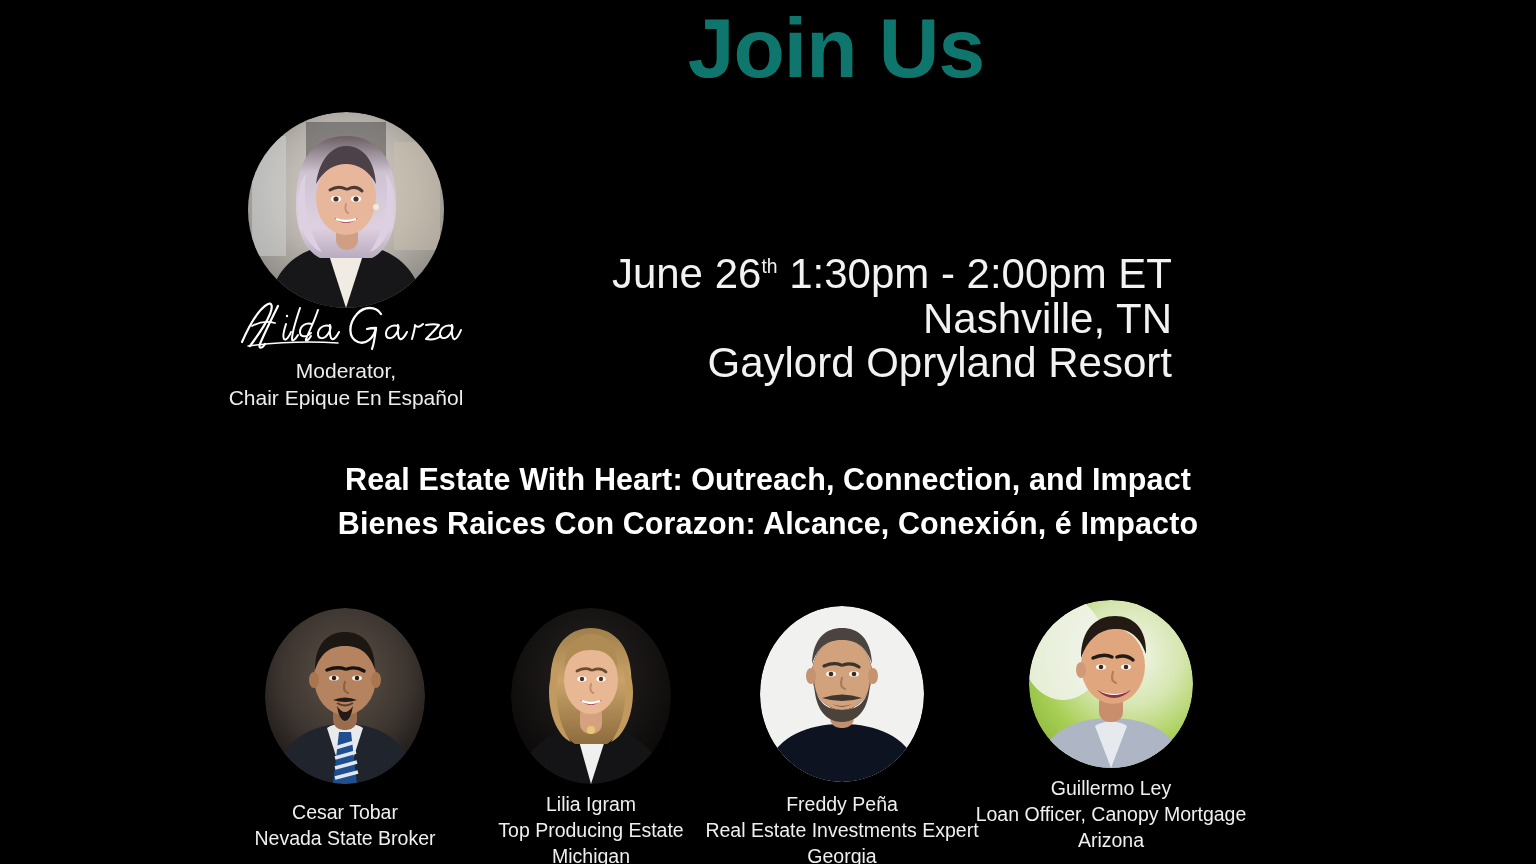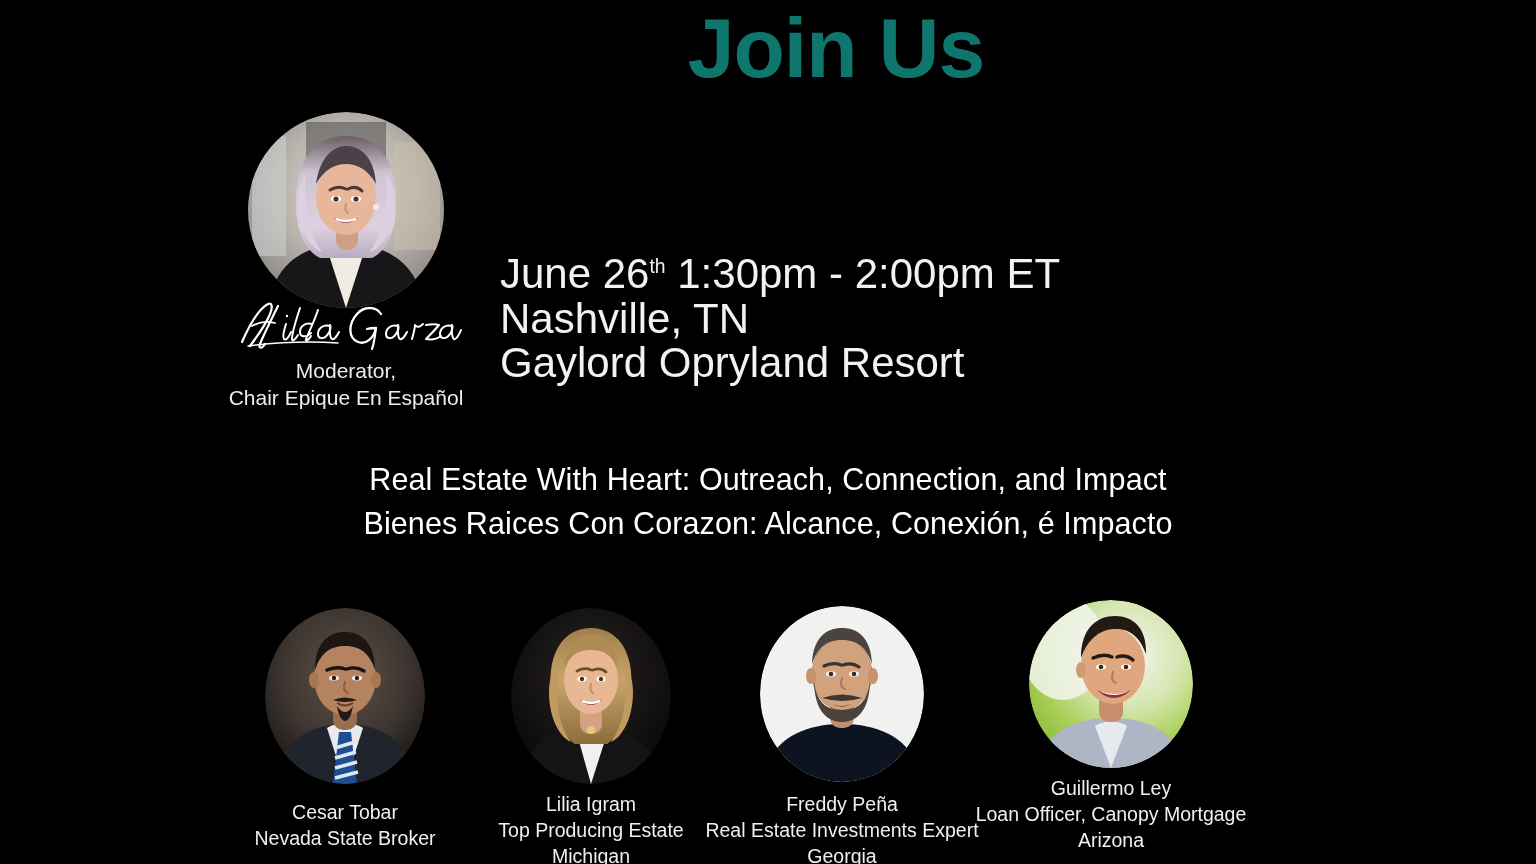--- a/index.html
+++ b/index.html
@@ -48,21 +48,21 @@
     color: #ffffff;
     white-space: nowrap;
   }
 
   
   .event-details {
     position: absolute;
     left: 500px;
     top: 252px;
     width: 672px;
-    text-align: left;
+    text-align: right;
     font-size: 42px;
     font-weight: 400;
     line-height: 1.06;
     color: #f2f2f2;
   }
   .event-details div { white-space: nowrap; }
   .event-details sup {
     font-size: 0.46em;
     vertical-align: super;
     line-height: 0;
@@ -102,21 +102,21 @@
   
   .session-titles {
     position: absolute;
     left: 0;
     top: 458px;
     width: 1536px;
     text-align: center;
   }
   .session-titles .line {
     font-size: 30.5px;
-    font-weight: 400;
+    font-weight: 700;
     line-height: 1.44;
     color: #ffffff;
     letter-spacing: 0.1px;
     white-space: nowrap;
   }
 
   
   .panelists {
     position: absolute;
     left: 0;

